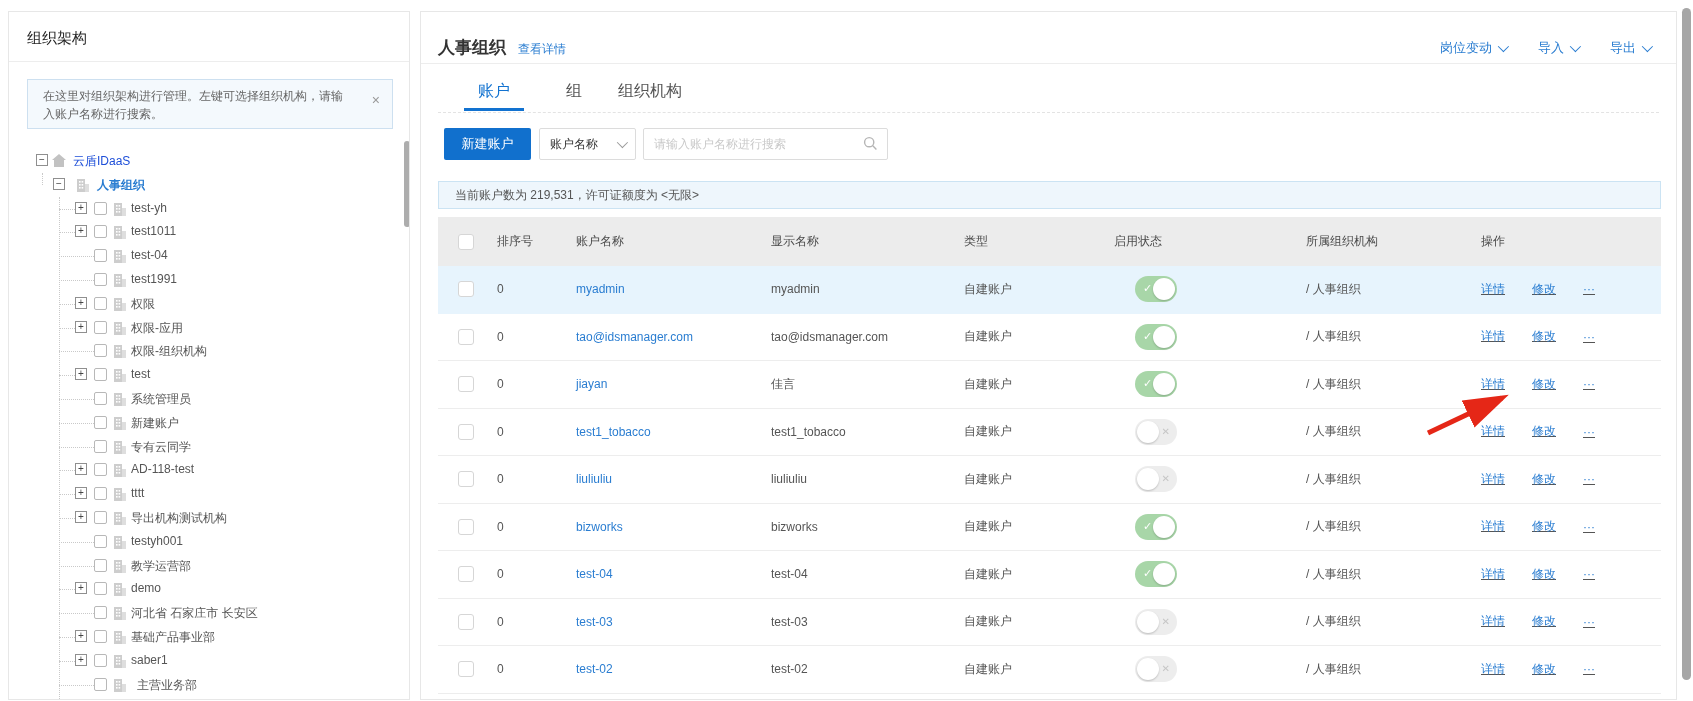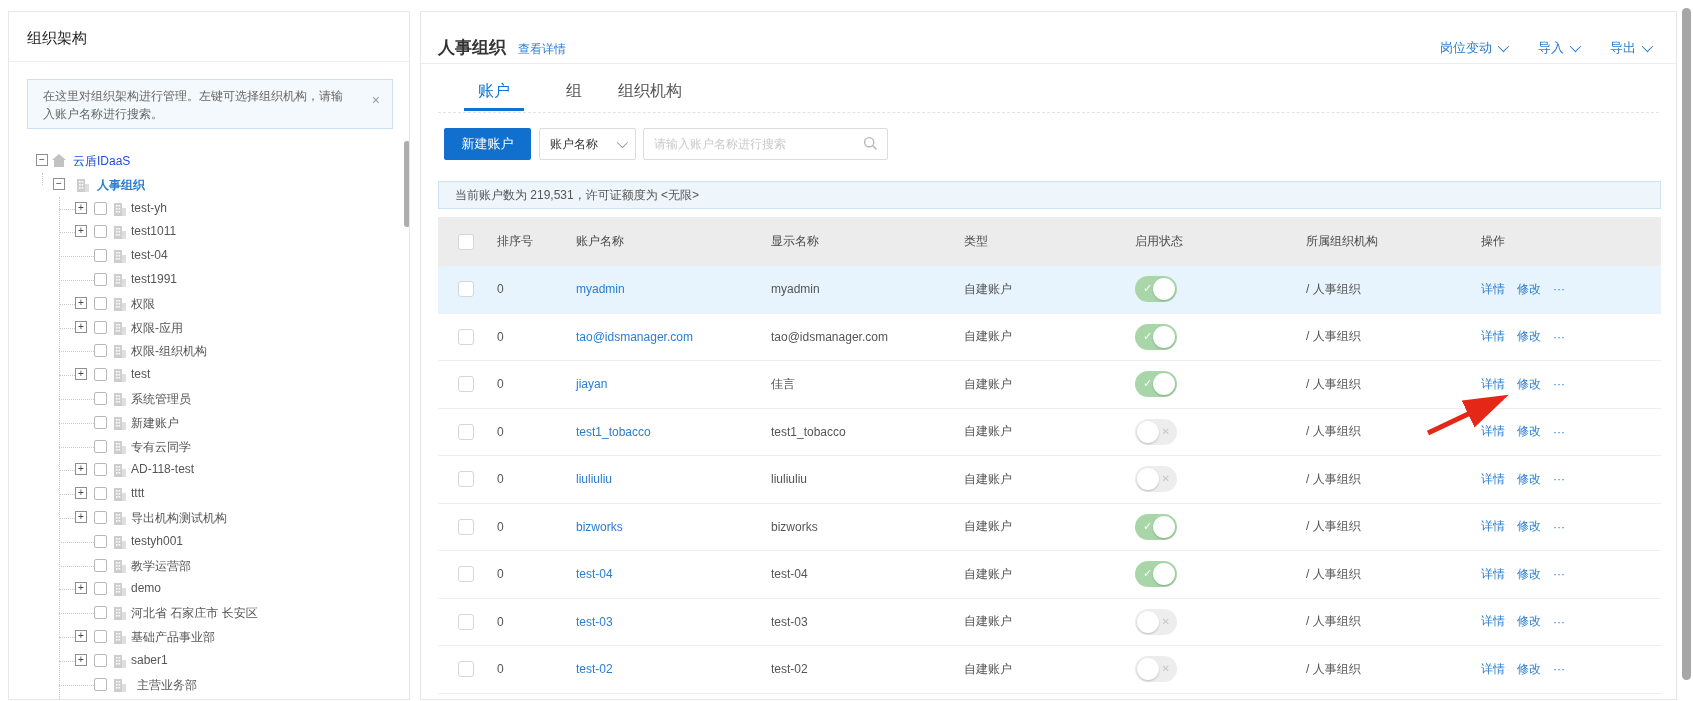--- a/index.html
+++ b/index.html
@@ -72,21 +72,21 @@
   .cb{width:16px;height:16px;box-sizing:border-box;border:1px solid #d6d6d6;border-radius:3px;background:#fff;cursor:pointer;}
   a.acc-link{color:var(--link);text-decoration:none;cursor:pointer;}
   .toggle{width:42px;height:26px;border-radius:13px;position:relative;cursor:pointer;}
   .toggle.on{background:var(--toggle-on);}
   .toggle.off{background:var(--toggle-off);}
   .toggle .knob{position:absolute;top:2px;width:22px;height:22px;border-radius:50%;background:#fff;box-shadow:0 1px 2px rgba(0,0,0,.2);}
   .toggle.on .knob{right:2px;}
   .toggle.off .knob{left:2px;}
   .toggle.on::before{content:"✓";position:absolute;left:8px;top:6px;color:#fff;font-size:11px;line-height:12px;}
   .toggle.off::after{content:"✕";position:absolute;right:7px;top:7px;color:#c6c6c6;font-size:10px;line-height:12px;}
-  .ops{display:flex;gap:12px;}
+  .ops{display:flex;gap:27px;text-decoration:underline;}
   .ops span{color:var(--link);cursor:pointer;}
   
   #context-menu{position:absolute;left:1088px;top:291px;width:100px;height:101px;background:#fff;
     border:1px solid #efefef;box-shadow:0 2px 10px rgba(0,0,0,.12);z-index:20;display:flex;flex-direction:column;}
   .menu-item{flex:1;display:flex;align-items:center;padding-left:14px;color:var(--link);cursor:pointer;}
   .menu-item.highlighted{background:var(--menu-highlight);color:#333;}
   
   #arrow-layer{position:absolute;left:0;top:0;width:1693px;height:701px;pointer-events:none;z-index:30;}
   #page-scrollbar{position:absolute;left:1682px;top:8px;width:9px;height:672px;background:#a6a6a6;border-radius:5px;z-index:40;}
 </style>
@@ -498,21 +498,21 @@
 
   <div id="table">
       <div class="t-head">
         <div class="t-col" style="left:20px">
           <span class="cb"></span>
         </div>
         <div class="t-col" style="left:59px">排序号</div>
         <div class="t-col" style="left:138px">账户名称</div>
         <div class="t-col" style="left:333px">显示名称</div>
         <div class="t-col" style="left:526px">类型</div>
-        <div class="t-col" style="left:697px">启用状态</div>
+        <div class="t-col" style="left:676px">启用状态</div>
         <div class="t-col" style="left:868px">所属组织机构</div>
         <div class="t-col" style="left:1043px">操作</div>
       </div>
       <div class="t-row selected" style="top:49px">
     <div class="cell" style="left:20px">
           <span class="cb"></span>
         </div>
     <div class="cell" style="left:59px">0</div>
     <div class="cell" style="left:138px">
           <a class="acc-link">myadmin</a>

